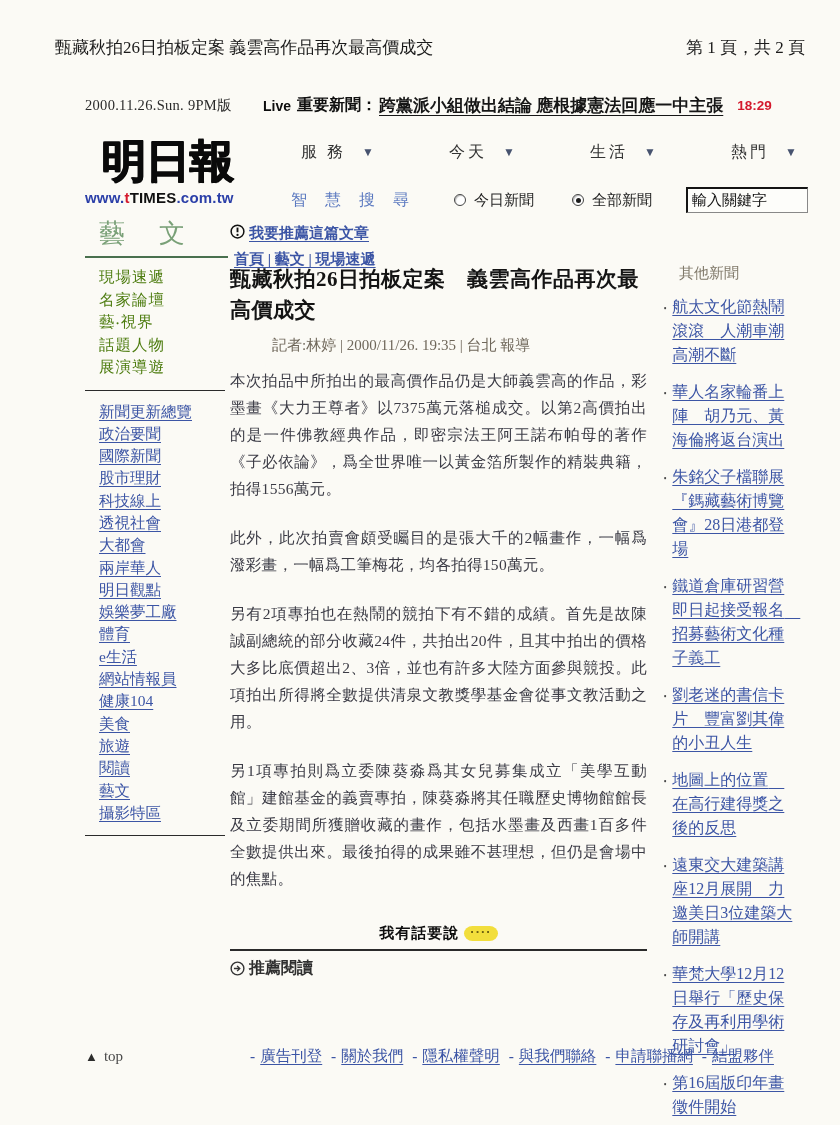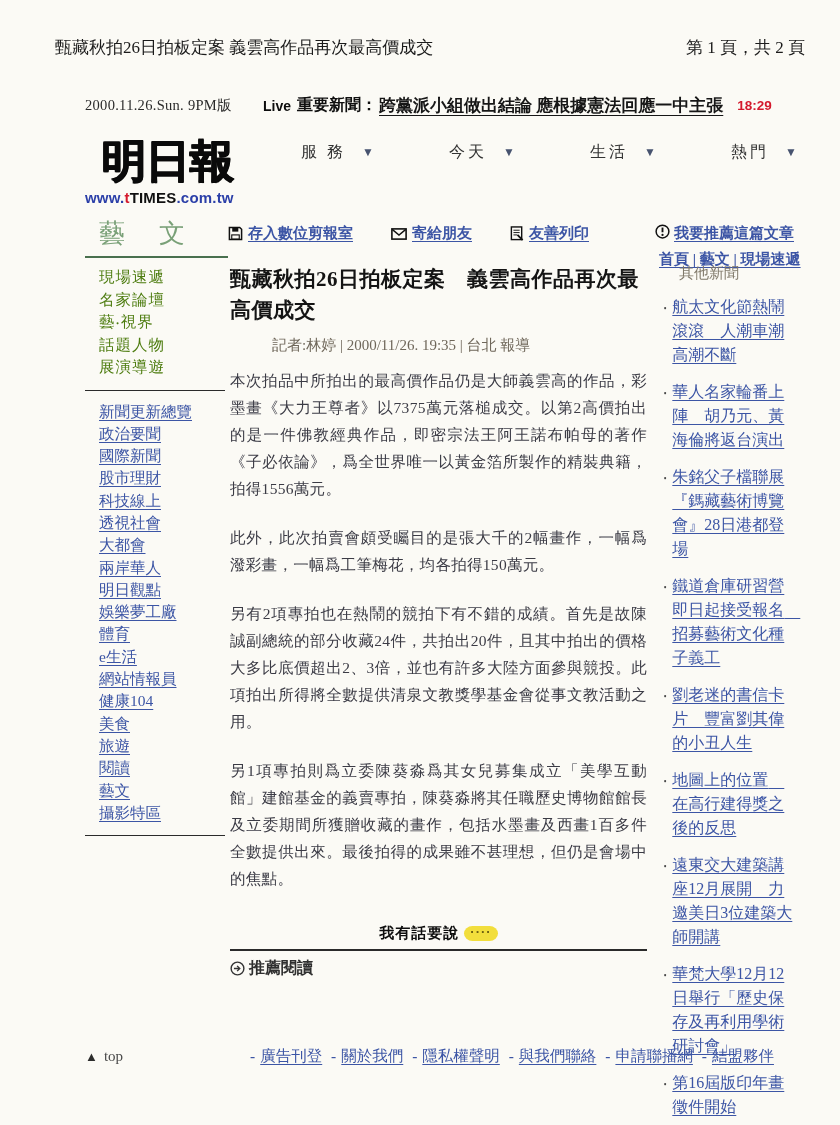--- a/index.html
+++ b/index.html
@@ -163,51 +163,38 @@
           <div class="nav-item">
             <span class="nav-label">生活</span>
             <span class="caret">▼</span>
           </div>
 
           <div class="nav-item">
             <span class="nav-label">熱門</span>
             <span class="caret">▼</span>
           </div>
         </div>
+      <div class="search-row">
+        <span class="search-label">智 慧 搜 尋</span>
+        <span class="radio-group">
+          <span class="radio"></span>
+          <span class="radio-label">今日新聞</span>
+        </span>
+        <span class="radio-group">
+          <span class="radio checked"></span>
+          <span class="radio-label">全部新聞</span>
+        </span>
+        <input class="keyword-input" value="輸入關鍵字" style="">
+      </div>
     </div>
   </div>
 
   <div class="section-row">
     <div class="section-label-cell">
       <span class="section-label">藝文</span>
-    </div>
-    <div class="toolbar">
-      <span class="tool">
-        <svg width="15" height="15" viewBox="0 0 16 16">
-            <path d="M1.5 1.5h11l2 2v11h-13z" fill="none" stroke="#111" stroke-width="1.6"></path>
-            <rect x="4.5" y="2" width="6.5" height="4" fill="#111"></rect>
-            <rect x="4" y="9.5" width="8" height="4.5" fill="none" stroke="#111" stroke-width="1.2"></rect>
-          </svg>
-        <a class="tool-link">存入數位剪報室</a>
-      </span>
-      <span class="tool">
-        <svg width="16" height="12" viewBox="0 0 16 12">
-            <rect x="0.9" y="0.9" width="14.2" height="10.2" fill="none" stroke="#111" stroke-width="1.6"></rect>
-            <path d="M1.2 1.4l6.8 5.6 6.8-5.6" fill="none" stroke="#111" stroke-width="1.4"></path>
-          </svg>
-        <a class="tool-link">寄給朋友</a>
-      </span>
-      <span class="tool">
-        <svg width="14" height="15" viewBox="0 0 14 16">
-            <rect x="1" y="1" width="11" height="13.5" fill="none" stroke="#111" stroke-width="1.5"></rect>
-            <path d="M3.2 4.5h6.6M3.2 7h6.6M3.2 9.5h4" stroke="#111" stroke-width="1"></path>
-            <path d="M7.5 9.5l5.5 5.5" stroke="#111" stroke-width="2"></path>
-          </svg>
-        <a class="tool-link">友善列印</a>
-      </span>
     </div>
     <div class="recommend-cell">
       <span class="recommend-line">
         <svg width="15" height="15" viewBox="0 0 16 16">
             <circle cx="8" cy="8" r="6.8" fill="none" stroke="#111" stroke-width="1.6"></circle>
             <path d="M8 3.8v5" stroke="#111" stroke-width="2"></path>
             <circle cx="8" cy="11.6" r="1.2" fill="#111"></circle>
           </svg>
         <a class="tool-link">我要推薦這篇文章</a>
       </span>

